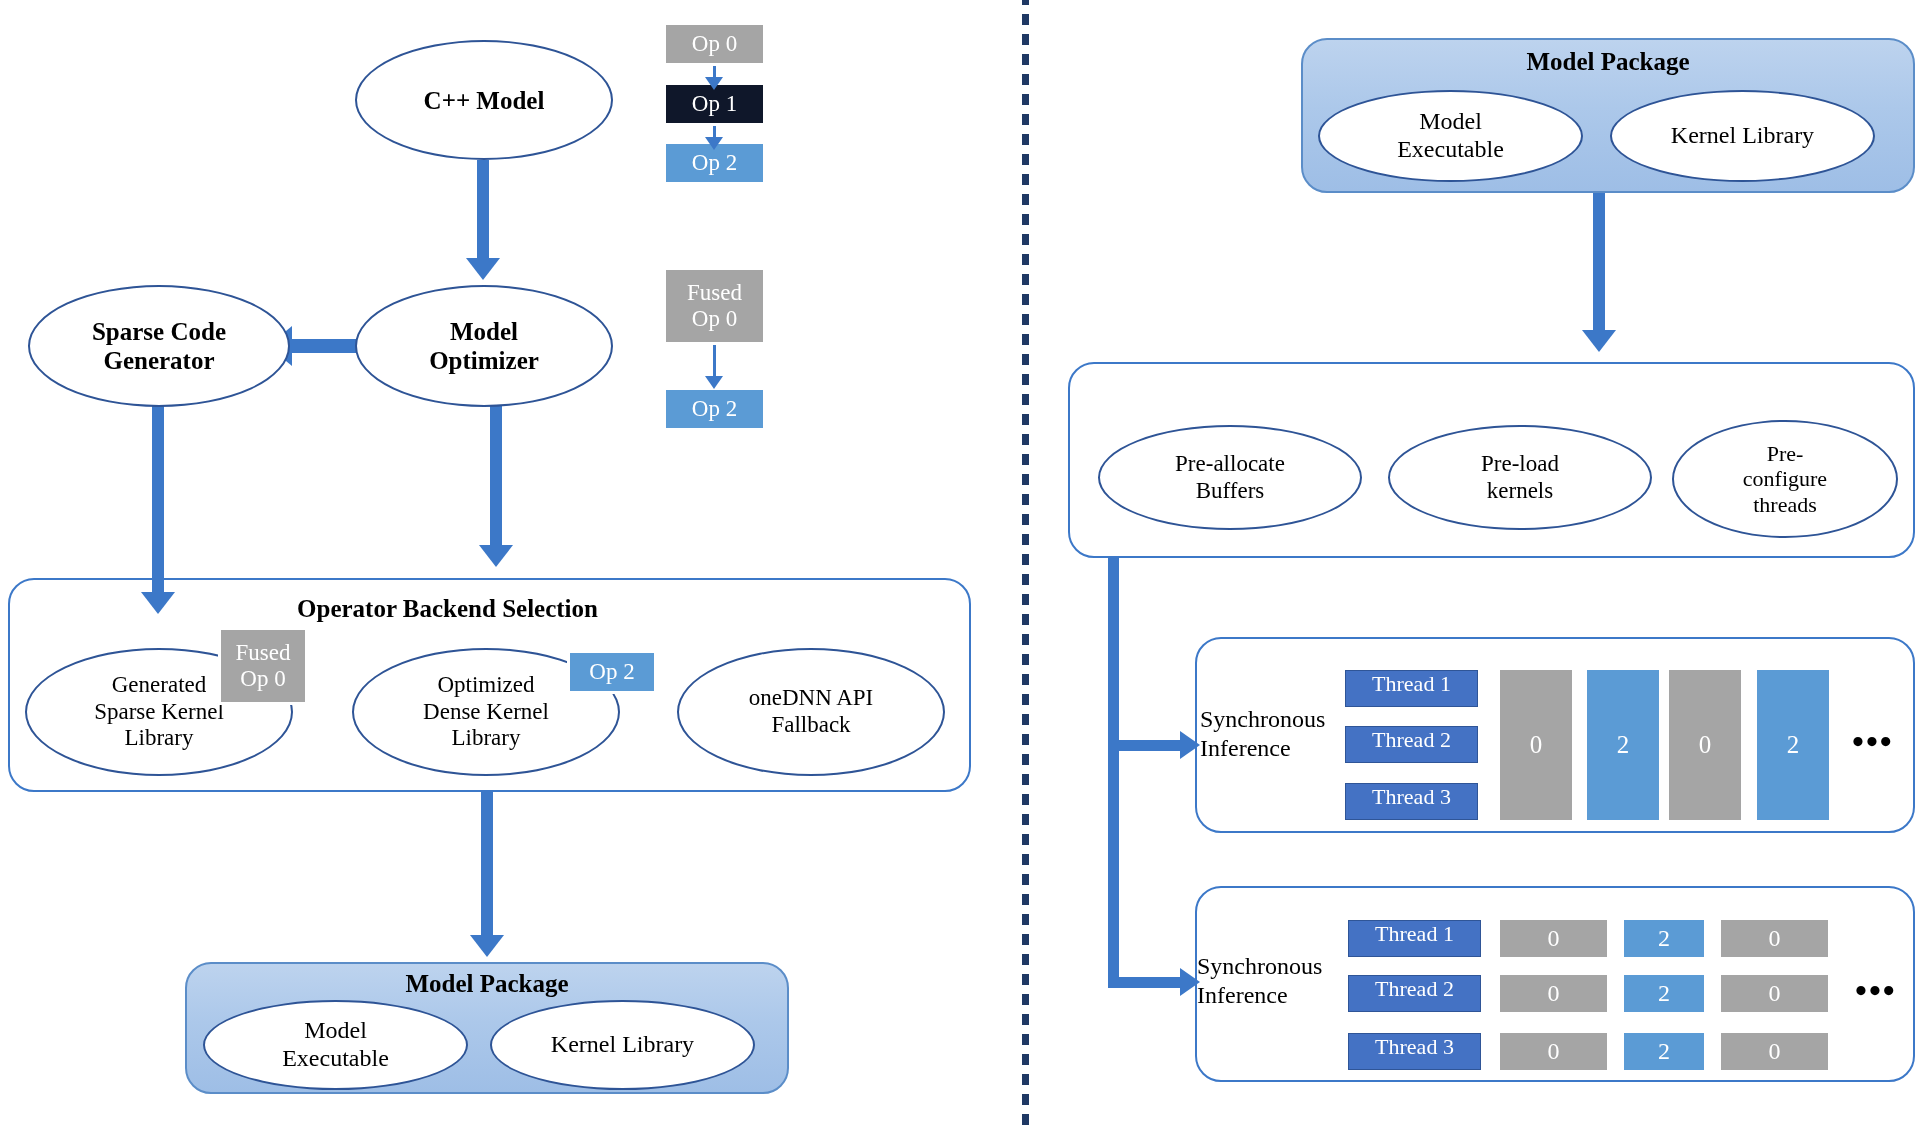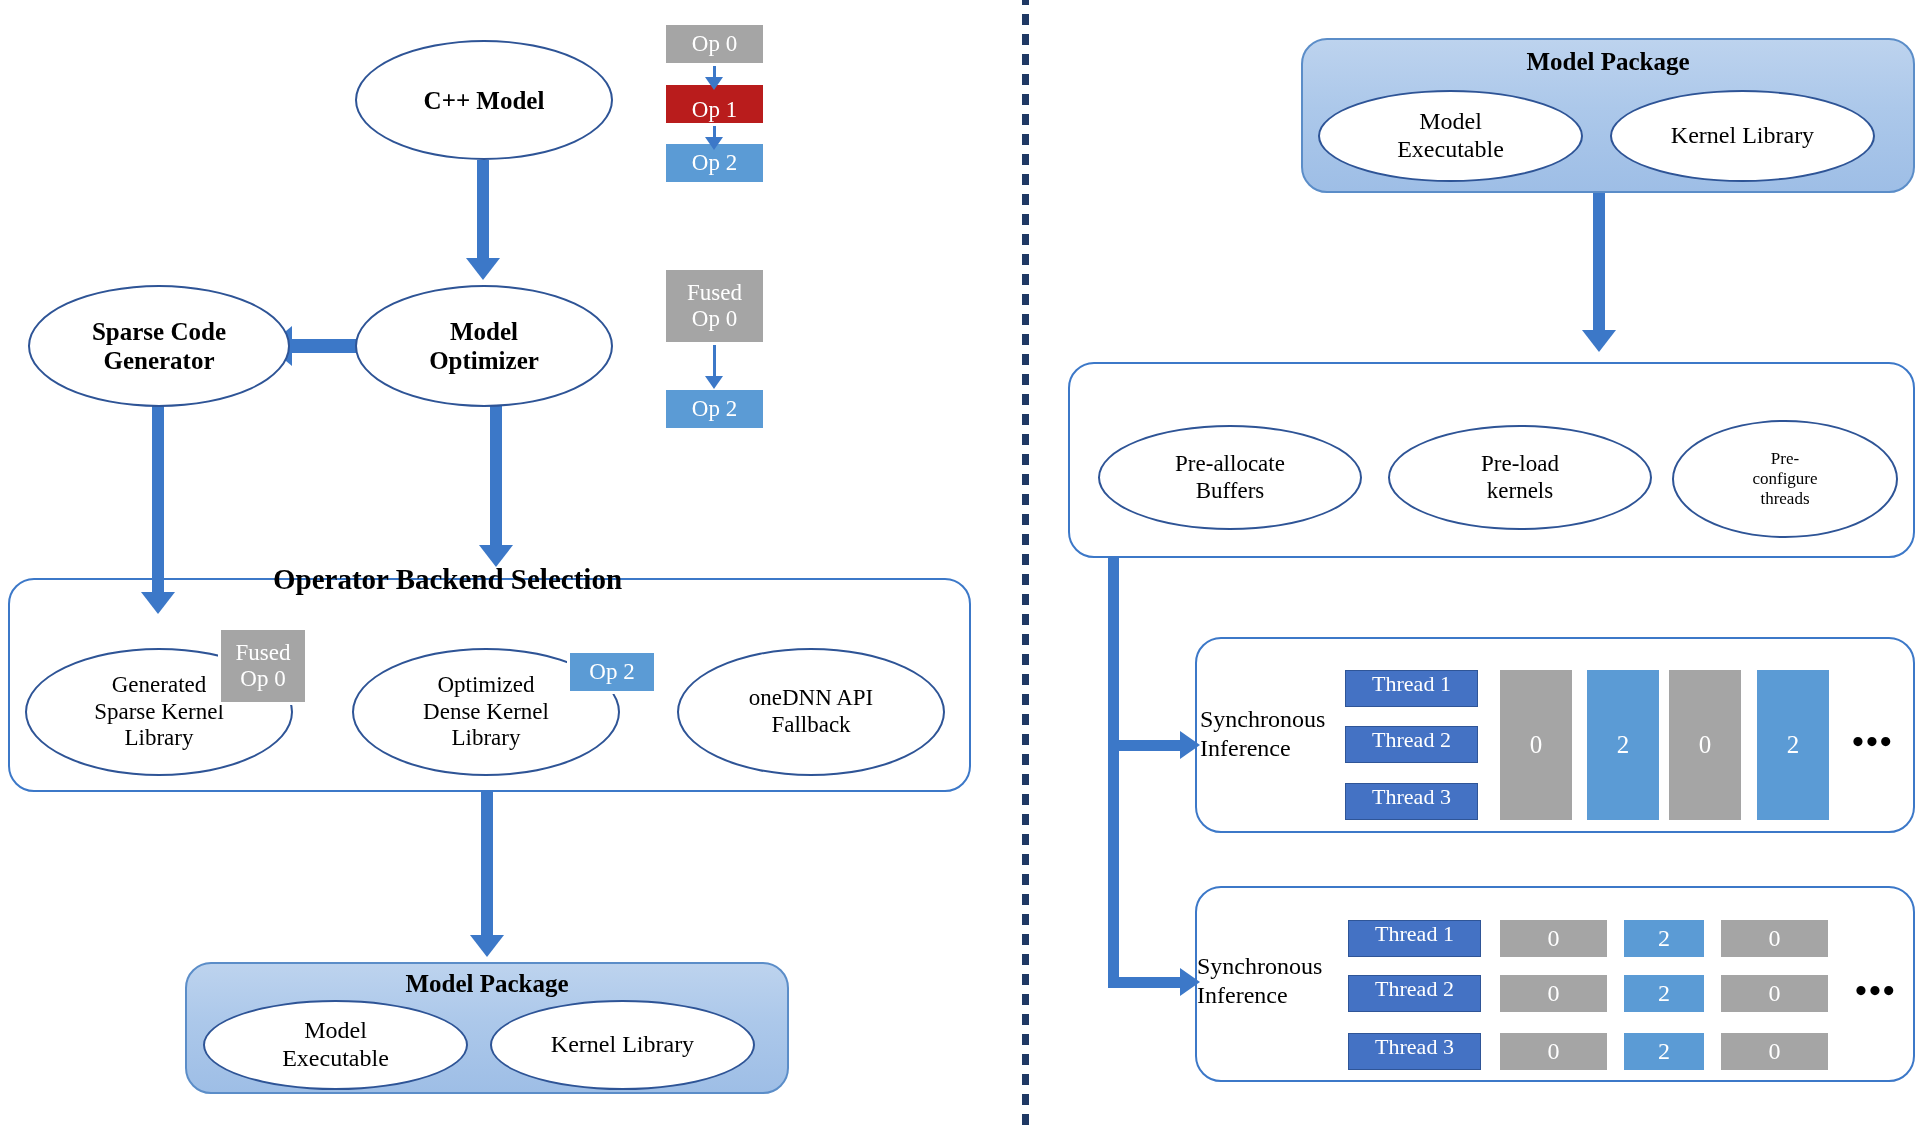--- a/index.html
+++ b/index.html
@@ -58,21 +58,21 @@
     box-sizing:border-box;
     display:flex;
     align-items:center;
     justify-content:center;
     text-align:center;
     color:#ffffff;
     line-height:1.12;
     z-index:6;
   }
   .op.gray{background:#A5A5A5;}
-  .op.amber{background:#b91c1c;align-items:flex-end;}
+  .op.amber{background:#0f172a;}
   .op.blue{background:#5B9BD5;justify-content:center;}
 
   
   .thread{
     position:absolute;
     background:#4472C4;
     border:1.5px solid #2F5597;
     color:#ffffff;
     display:flex;
     align-items:flex-start;
@@ -202,21 +202,21 @@
     <span style="white-space:pre-line;">Op 2</span>
   </div>
 
   <div class="vline" style="left:152px;top:400px;width:12px;height:200px;"></div>
   <div class="arrowdown" style="left:141px;top:592px;"></div>
 
   <div class="vline" style="left:490px;top:400px;width:12px;height:152px;"></div>
   <div class="arrowdown" style="left:479px;top:545px;"></div>
 
   <div class="roundbox" style="left:8px;top:578px;width:963px;height:214px;"></div>
-  <div class="boxtitle" style="left:8px;top:563px;width:879px;font-size:29px;">
+  <div class="boxtitle" style="left:8px;top:595px;width:879px;font-size:25px;">
     <span>Operator Backend Selection</span>
   </div>
 
   <div class="ellipse" style="left:25px;top:648px;width:268px;height:128px;font-size:23px;">
     <span style="white-space:pre-line;">Generated
 Sparse Kernel
 Library</span>
   </div>
   <div class="op gray" style="left:218px;top:627px;width:90px;height:78px;font-size:23px;">
     <span style="white-space:pre-line;">Fused
@@ -271,21 +271,21 @@
 
   <div class="roundbox" style="left:1068px;top:362px;width:847px;height:196px;"></div>
   <div class="ellipse" style="left:1098px;top:425px;width:264px;height:105px;font-size:23px;">
     <span style="white-space:pre-line;">Pre-allocate
 Buffers</span>
   </div>
   <div class="ellipse" style="left:1388px;top:425px;width:264px;height:105px;font-size:23px;">
     <span style="white-space:pre-line;">Pre-load
 kernels</span>
   </div>
-  <div class="ellipse" style="left:1672px;top:420px;width:226px;height:118px;font-size:17px;">
+  <div class="ellipse" style="left:1672px;top:420px;width:226px;height:118px;font-size:22px;">
     <span style="white-space:pre-line;">Pre-
 configure
 threads</span>
   </div>
 
   <div class="vline" style="left:1108px;top:556px;width:11px;height:432px;"></div>
   <div class="hline" style="left:1108px;top:740px;width:75px;height:11px;"></div>
   <div class="arrowright" style="left:1180px;top:731px;"></div>
   <div class="hline" style="left:1108px;top:977px;width:75px;height:11px;"></div>
   <div class="arrowright" style="left:1180px;top:968px;"></div>

